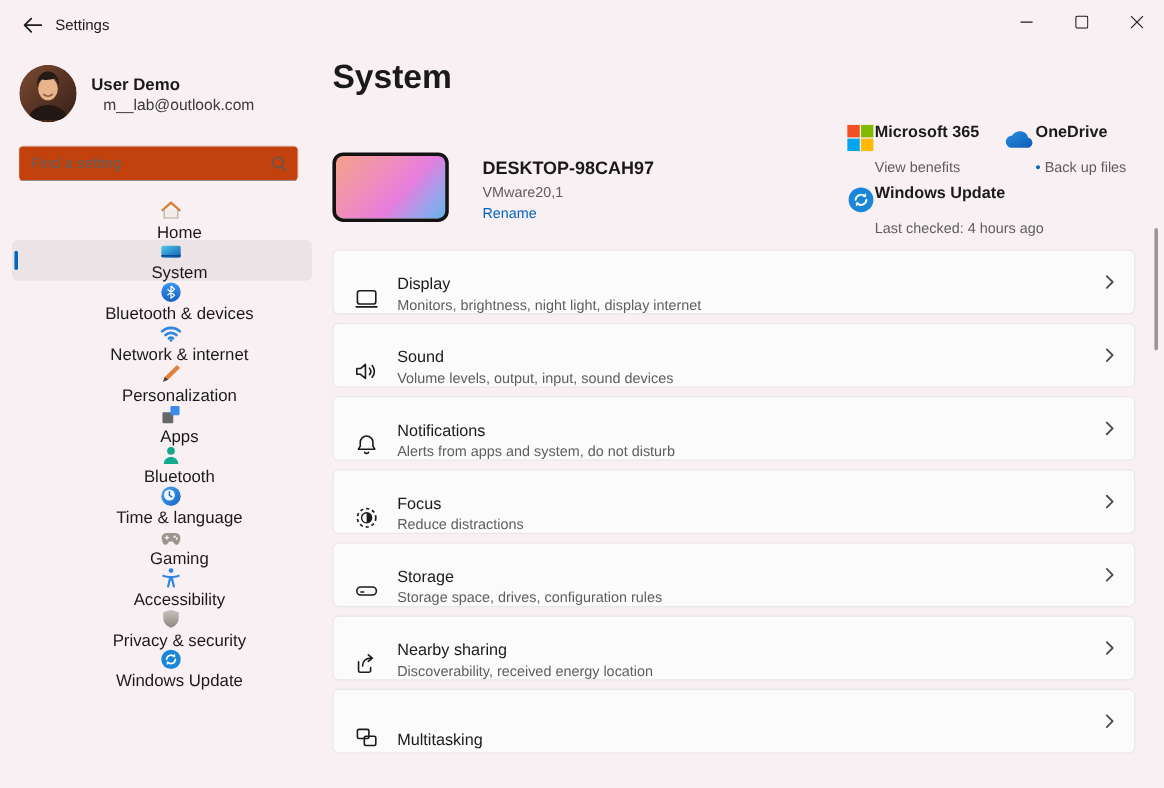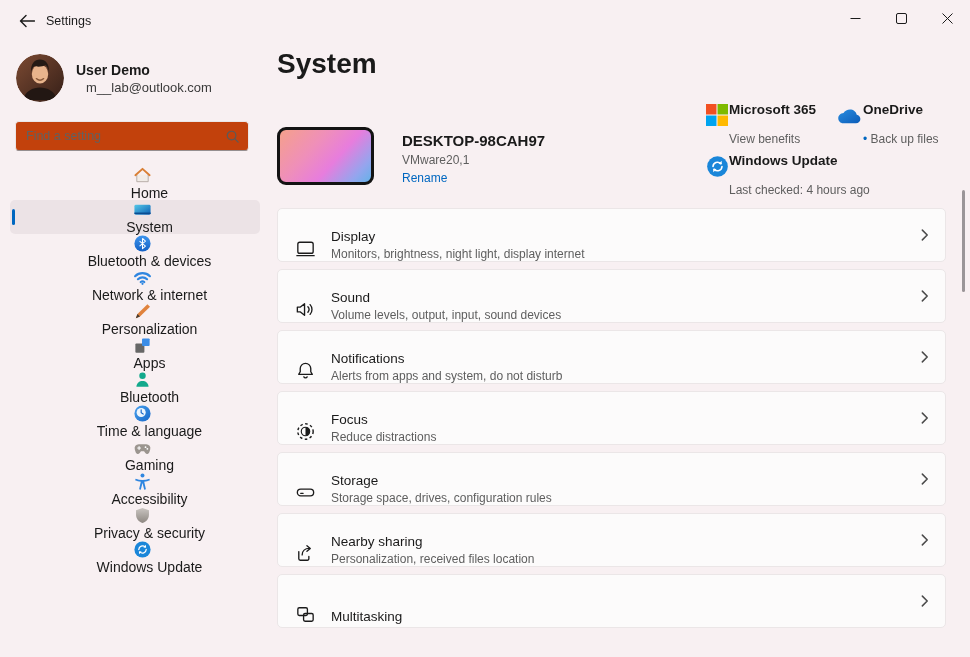--- a/index.html
+++ b/index.html
@@ -449,21 +449,21 @@
     <div class="setting-row">
       <span class="row-icon">
         <svg viewBox="0 0 24 24" width="23" height="23" fill="none" stroke="#1b1b1b" stroke-width="1.4">
             <path d="M5 10v7.5A1.5 1.5 0 006.5 19H14a1.5 1.5 0 001.5-1.5V15" stroke-linecap="round"></path>
             <path d="M8.5 13.5c0-4.2 3-6.8 7.5-6.8" stroke-linecap="round"></path>
             <path d="M13.5 3.8L17 6.7l-3.5 2.9" stroke-linecap="round" stroke-linejoin="round"></path>
           </svg>
       </span>
       <div class="row-text">
         <div class="row-title">Nearby sharing</div>
-        <div class="row-sub">Personalization, received files location</div>
+        <div class="row-sub">Discoverability, received energy location</div>
       </div>
       <span class="row-chevron">
           <svg width="13" height="13" viewBox="0 0 12 12">
             <path d="M4 1.5L8.5 6 4 10.5" stroke="#4a4a4a" stroke-width="1.4" fill="none" stroke-linecap="round" stroke-linejoin="round"></path>
           </svg>
         </span>
     </div>
 
     <div class="setting-row">
       <span class="row-icon">

